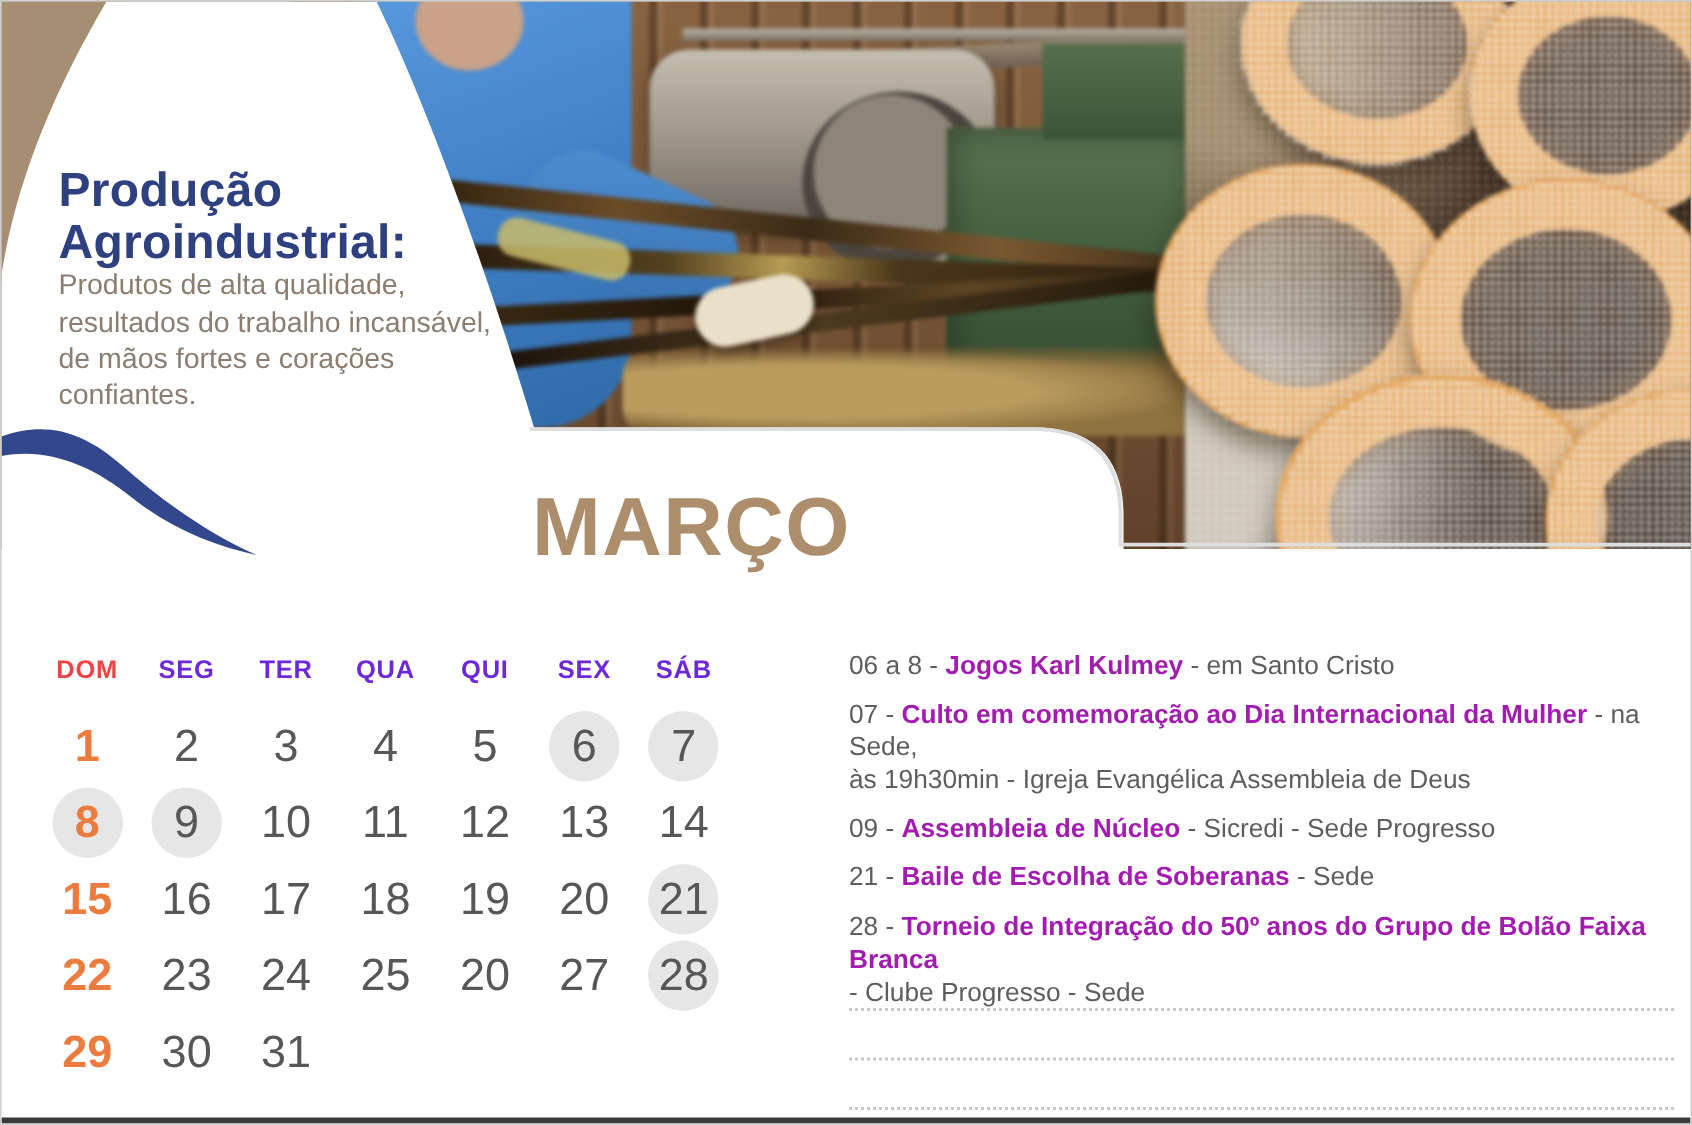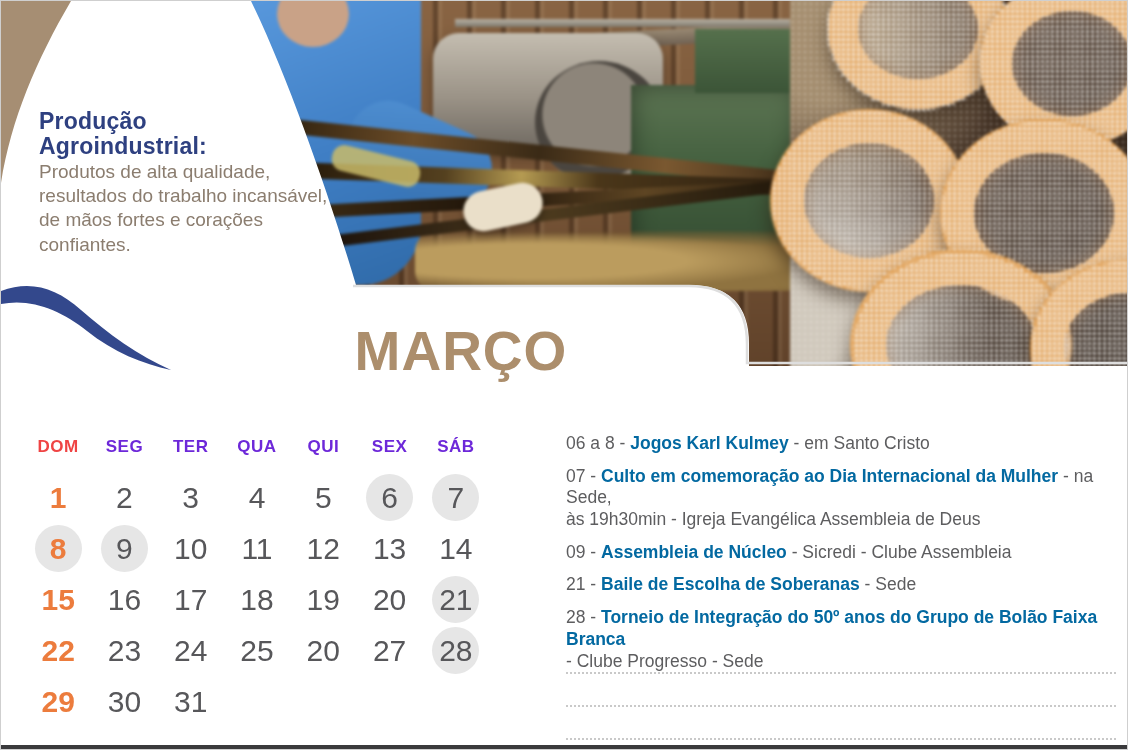--- a/index.html
+++ b/index.html
@@ -63,21 +63,21 @@
   .r4{left:150px;top:130px;width:140px;height:120px;border-width:34px;}
   .r5{left:60px;top:260px;width:150px;height:120px;border-width:36px;}
   .r6{left:240px;top:270px;width:130px;height:110px;border-width:34px;}
 
   
   .corner-brown{position:absolute;left:0;top:0;width:80px;height:188px;background:#a68e73;}
   .white-mask{position:absolute;left:0;top:0;width:1128px;height:366px;pointer-events:none;}
   .wave{position:absolute;left:0;top:275px;width:180px;height:100px;}
 
   .title-block{position:absolute;left:38px;top:108px;width:320px;}
-  .title{font-size:23px;line-height:1.1;font-weight:bold;color:#2e4080;letter-spacing:.2px;}
+  .title{font-size:32px;line-height:1.1;font-weight:bold;color:#2e4080;letter-spacing:.2px;}
   .subtitle{margin-top:0;font-size:19px;line-height:1.28;color:#8b7d6f;}
 
   .month-title{position:absolute;left:300px;top:318px;width:320px;text-align:center;
     font-size:55px;font-weight:800;letter-spacing:1px;color:#ac8e6c;}
 
   
   .calendar{position:absolute;left:24px;top:428px;width:464px;}
   .weekday-row{display:grid;grid-template-columns:repeat(7,1fr);height:36px;}
   .weekday{display:flex;align-items:center;justify-content:center;
     font-size:17px;font-weight:bold;color:#6d28d9;letter-spacing:.5px;}
@@ -86,21 +86,21 @@
   .day{position:relative;display:flex;align-items:center;justify-content:center;
     font-size:30px;color:#57575a;}
   .day.sun{color:#ec7c3d;font-weight:bold;}
   .day.circled::before{content:"";position:absolute;width:47px;height:47px;border-radius:50%;
     background:#e6e6e6;z-index:0;}
   .day span{position:relative;z-index:1;}
 
   
   .events{position:absolute;left:565px;top:432px;width:562px;}
   .event{font-size:17.5px;line-height:1.24;color:#5d5d5f;margin-bottom:11px;}
-  .event b{color:#0369a1;margin-top:13px;}
+  .event b{color:#a21caf;margin-top:13px;}
 
   .notes{position:absolute;left:565px;top:640px;width:550px;}
   .note-line{height:31px;border-bottom:2px dotted #c9c9c9;}
 
   .bottom-bar{position:absolute;left:0;bottom:0;width:100%;height:4px;background:#3a3a3c;}
 </style>
 </head>
 <body>
 
 <div class="page">
@@ -270,21 +270,21 @@
         <div class="day"></div>
         <div class="day"></div>
         <div class="day"></div>
         <div class="day"></div>
       </div>
   </div>
 
   <div class="events" id="events-list">
       <div class="event"><span>06 a 8 - </span><b>Jogos Karl Kulmey</b><span> - em Santo Cristo</span></div>
       <div class="event"><span>07 - </span><b>Culto em comemoração ao Dia Internacional da Mulher</b><span> - na Sede,</span><br><span>às 19h30min - Igreja Evangélica Assembleia de Deus</span></div>
-      <div class="event"><span>09 - </span><b>Assembleia de Núcleo</b><span> - Sicredi - Clube Assembleia</span></div>
+      <div class="event"><span>09 - </span><b>Assembleia de Núcleo</b><span> - Sicredi - Sede Progresso</span></div>
       <div class="event"><span>21 - </span><b>Baile de Escolha de Soberanas</b><span> - Sede</span></div>
       <div class="event"><span>28 - </span><b>Torneio de Integração do 50º anos do Grupo de Bolão Faixa Branca</b><br><span>- Clube Progresso - Sede</span></div>
     </div>
 
   <div class="notes" id="notes">
       <div class="note-line"></div>
       <div class="note-line"></div>
       <div class="note-line"></div>
     </div>
 

